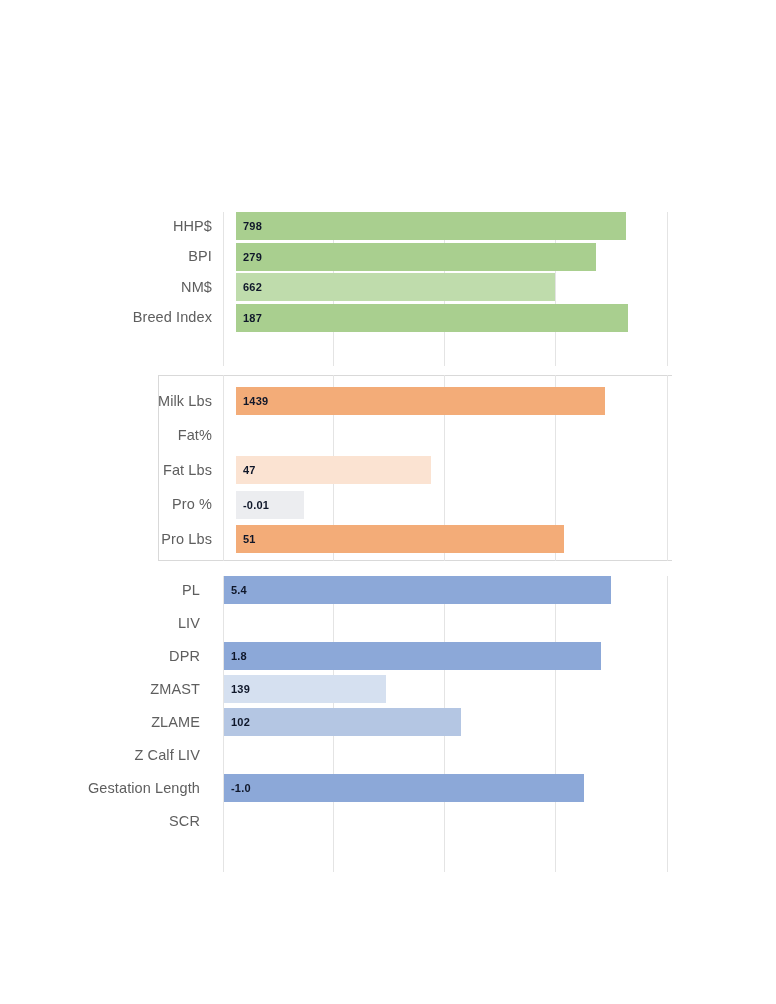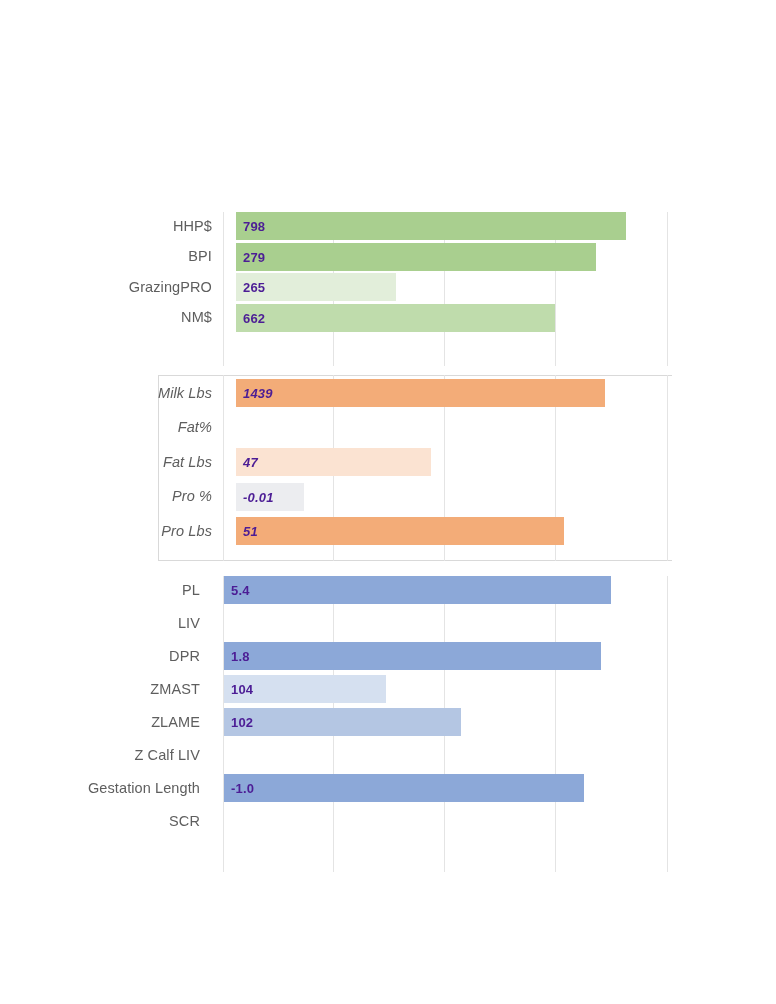--- a/index.html
+++ b/index.html
@@ -35,31 +35,31 @@
   #panel-orange .row-label{width:224px;padding-right:12px;box-sizing:border-box;}
   #panel-blue   .row-label{width:212px;padding-right:12px;box-sizing:border-box;}
 
   .bar-wrap{position:relative;flex:1 1 auto;height:100%;}
   .bar{
     position:absolute;left:0;top:50%;transform:translateY(-50%);
     height:100%;box-sizing:border-box;
   }
   .bar-value{
     position:absolute;left:7px;top:50%;transform:translateY(-50%);
-    font-size:13px;font-weight:bold;color:#4c1d95;white-space:nowrap;
+    font-size:11px;font-weight:bold;color:#0f172a;white-space:nowrap;
     letter-spacing:.2px;z-index:3;
   }
 
   
   #panel-green .row{height:28px;margin-bottom:2.5px;}
   #panel-green .bar-wrap{margin-left:12px;}
   
   #panel-orange .row{height:28px;margin-bottom:6.5px;}
   #panel-orange .bar-wrap{margin-left:12px;}
-  #panel-orange .rows{position:absolute;top:4px;left:0;font-style:italic;}
+  #panel-orange .rows{position:absolute;top:12px;left:0;}
   
   #panel-blue .row{height:28px;margin-bottom:5px;}
   #panel-blue .bar-wrap{margin-left:12px;border-radius:11px;}
 </style>
 </head>
 <body>
 
 <div id="chart-root">
 
   <div class="panel" id="panel-green">
@@ -79,31 +79,31 @@
           </div>
         </div>
         <div class="row">
           <div class="row-label">BPI</div>
           <div class="bar-wrap">
             <div class="bar" style="width: 360px; background: rgb(169, 207, 143);"></div>
             <div class="bar-value">279</div>
           </div>
         </div>
         <div class="row">
-          <div class="row-label">GrazingPRO</div>
-          <div class="bar-wrap">
-            <div class="bar" style="width: 160px; background: rgb(226, 238, 218);"></div>
-            <div class="bar-value">265</div>
-          </div>
-        </div>
-        <div class="row">
           <div class="row-label">NM$</div>
           <div class="bar-wrap">
             <div class="bar" style="width: 319px; background: rgb(191, 220, 172);"></div>
             <div class="bar-value">662</div>
+          </div>
+        </div>
+        <div class="row">
+          <div class="row-label">Breed Index</div>
+          <div class="bar-wrap">
+            <div class="bar" style="width: 392px; background: rgb(169, 207, 143);"></div>
+            <div class="bar-value">187</div>
           </div>
         </div>
       </div>
   </div>
 
   <div class="panel" id="panel-orange">
     <div class="panel-frame"></div>
     <div class="gridlayer">
         <div class="gridline" style="left: 223px;"></div>
         <div class="gridline" style="left: 333px;"></div>
@@ -169,21 +169,21 @@
           <div class="row-label">DPR</div>
           <div class="bar-wrap">
             <div class="bar" style="width: 377px; background: rgb(140, 168, 216);"></div>
             <div class="bar-value">1.8</div>
           </div>
         </div>
         <div class="row">
           <div class="row-label">ZMAST</div>
           <div class="bar-wrap">
             <div class="bar" style="width: 162px; background: rgb(213, 224, 240);"></div>
-            <div class="bar-value">104</div>
+            <div class="bar-value">139</div>
           </div>
         </div>
         <div class="row">
           <div class="row-label">ZLAME</div>
           <div class="bar-wrap">
             <div class="bar" style="width: 237px; background: rgb(180, 198, 227);"></div>
             <div class="bar-value">102</div>
           </div>
         </div>
         <div class="row">

